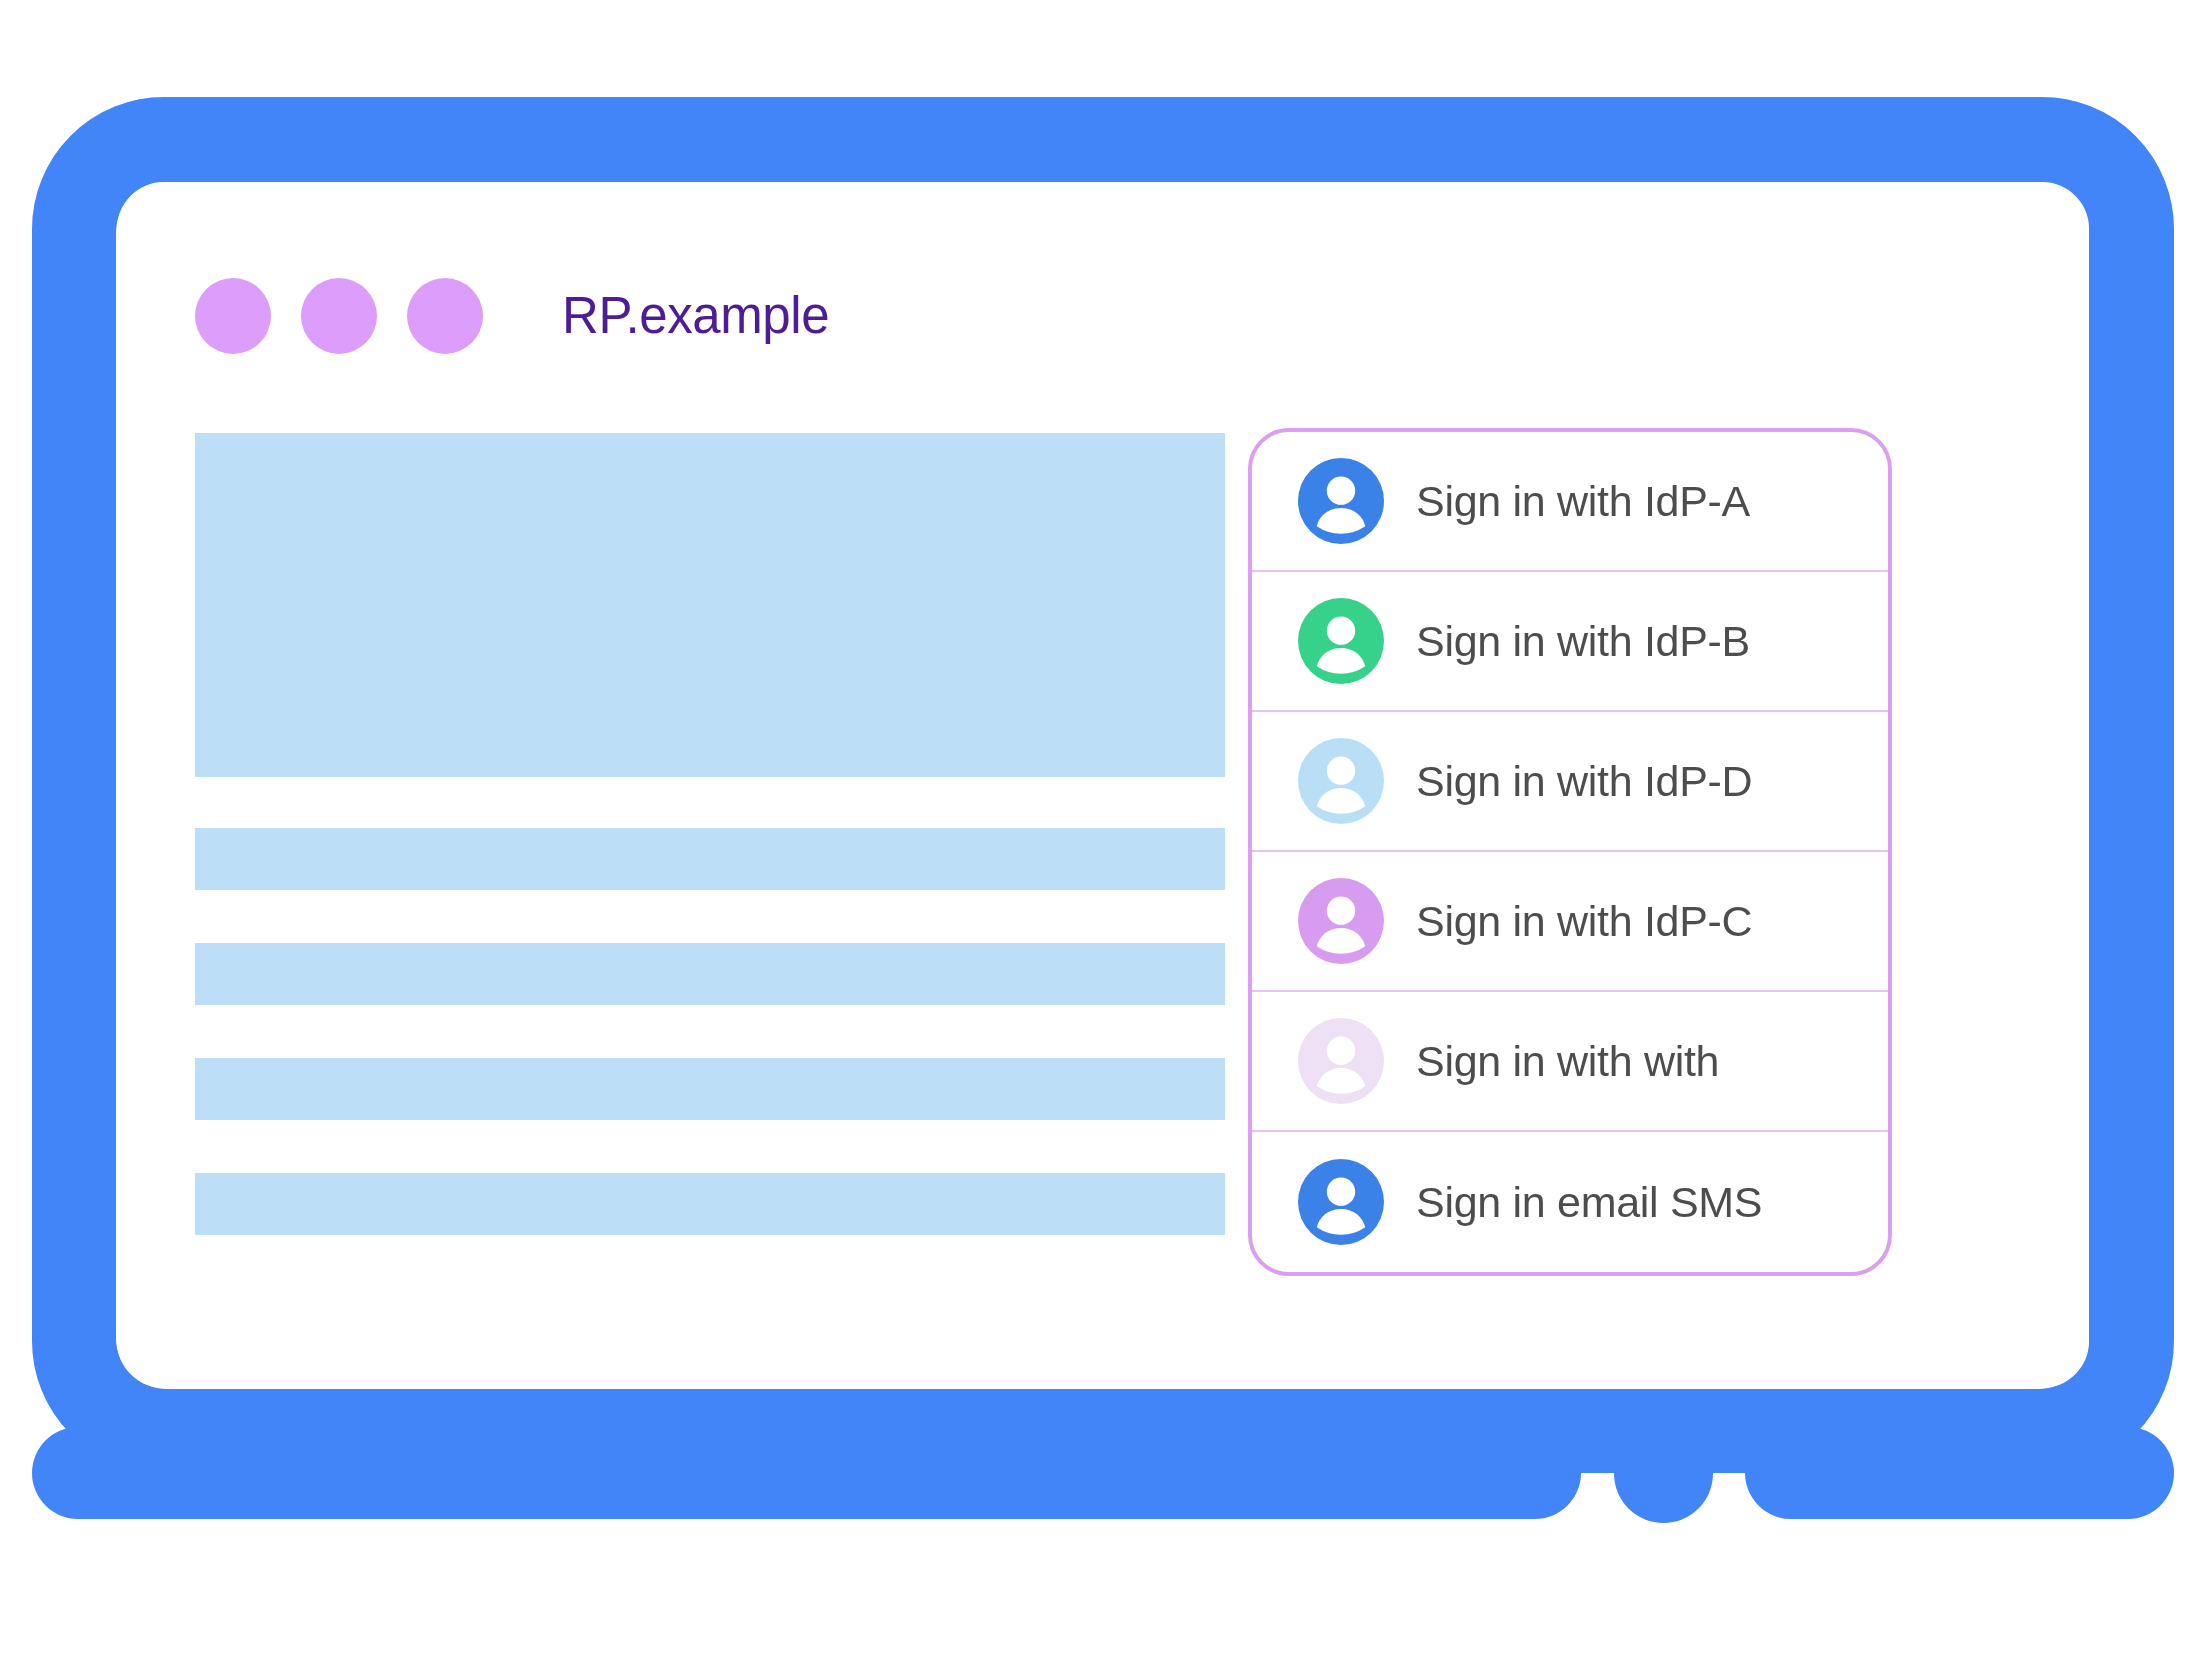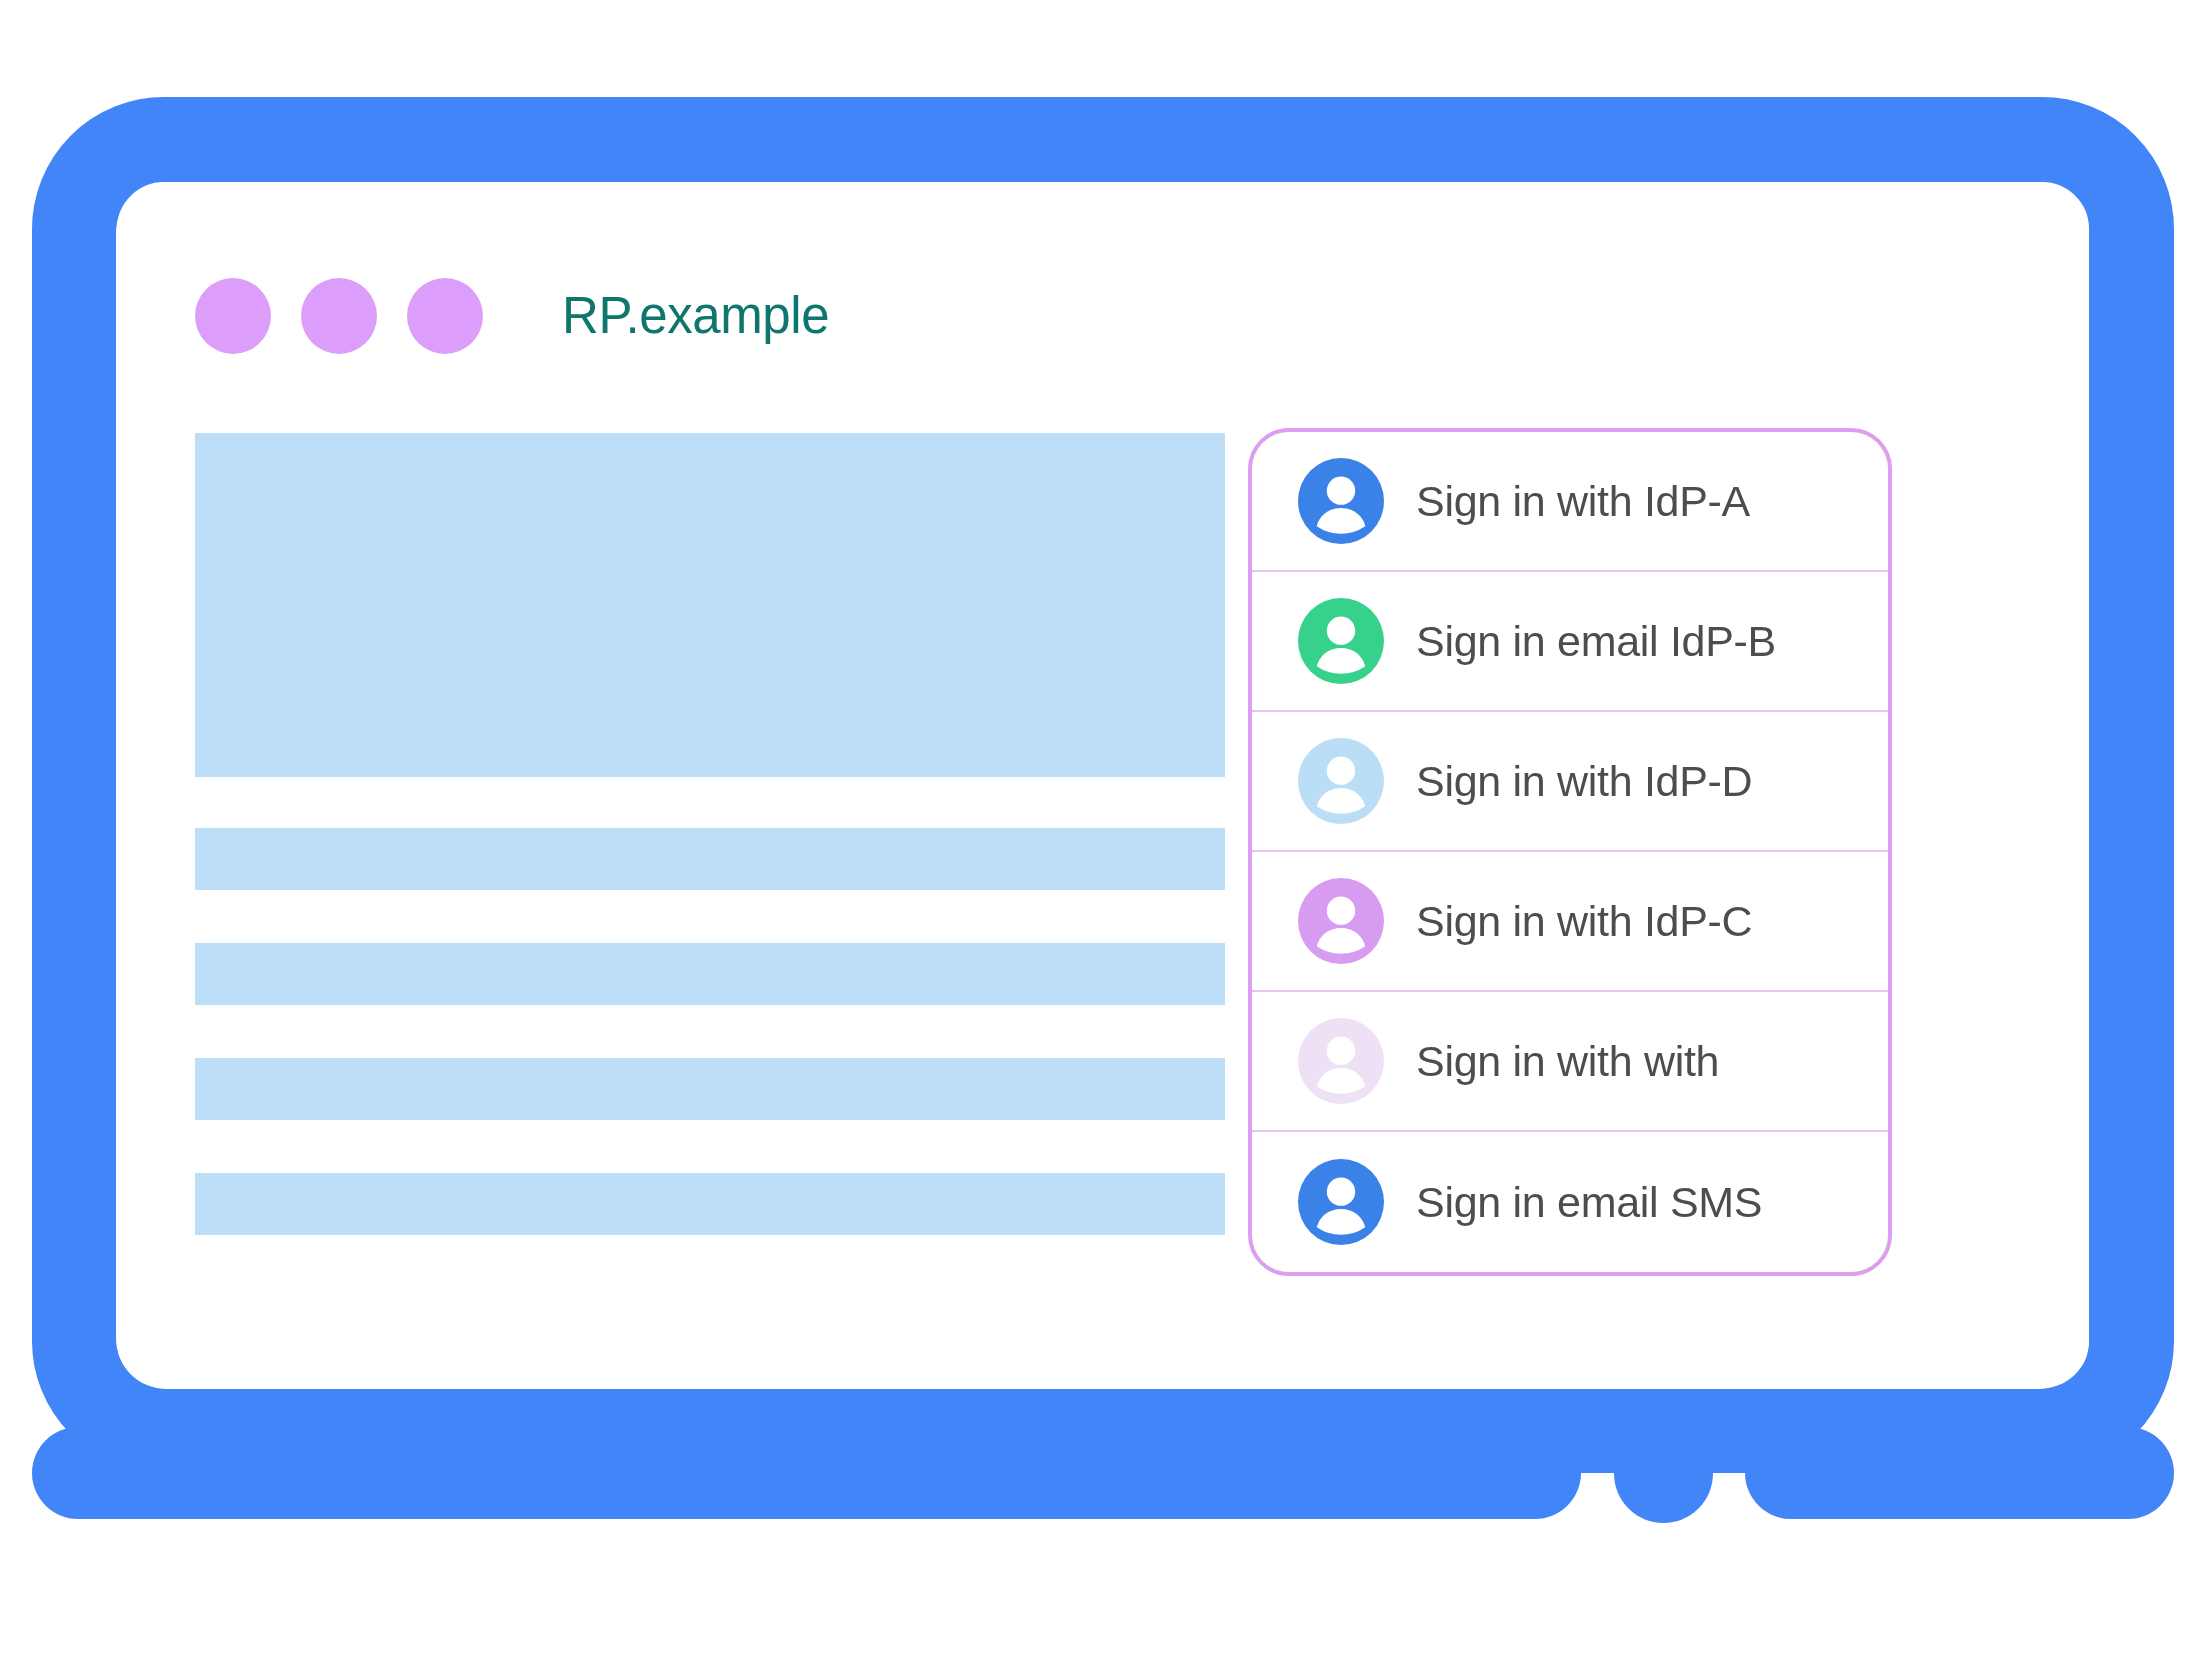--- a/index.html
+++ b/index.html
@@ -78,21 +78,21 @@
   .dot {
     width: 76px;
     height: 76px;
     border-radius: 50%;
     background: var(--dot);
     flex: 0 0 auto;
   }
   .site-title {
     margin-left: 49px;
     font-size: 51px;
-    color: #0f766e;
+    color: #4c1d95;
     letter-spacing: -0.4px;
     white-space: nowrap;
   }
 
   
   .content-col {
     position: absolute;
     left: 79px;
     top: 251px;
     width: 1030px;
@@ -183,21 +183,21 @@
           <span class="account-label">Sign in with IdP-A</span>
         </div>
         <div class="account-row">
           <span class="avatar">
             <svg viewBox="0 0 100 100" xmlns="http://www.w3.org/2000/svg">
               <circle cx="50" cy="50" r="50" fill="#36d18a"></circle>
               <circle cx="50" cy="38" r="16.5" fill="#ffffff"></circle>
               <path d="M50 58c-14.5 0-25.5 9.2-28.2 21.5A50 50 0 0 0 78.2 79.5C75.5 67.2 64.5 58 50 58z" fill="#ffffff"></path>
             </svg>
           </span>
-          <span class="account-label">Sign in email IdP-B</span>
+          <span class="account-label">Sign in with IdP-B</span>
         </div>
         <div class="account-row">
           <span class="avatar">
             <svg viewBox="0 0 100 100" xmlns="http://www.w3.org/2000/svg">
               <circle cx="50" cy="50" r="50" fill="#b9def5"></circle>
               <circle cx="50" cy="38" r="16.5" fill="#ffffff"></circle>
               <path d="M50 58c-14.5 0-25.5 9.2-28.2 21.5A50 50 0 0 0 78.2 79.5C75.5 67.2 64.5 58 50 58z" fill="#ffffff"></path>
             </svg>
           </span>
           <span class="account-label">Sign in with IdP-D</span>

